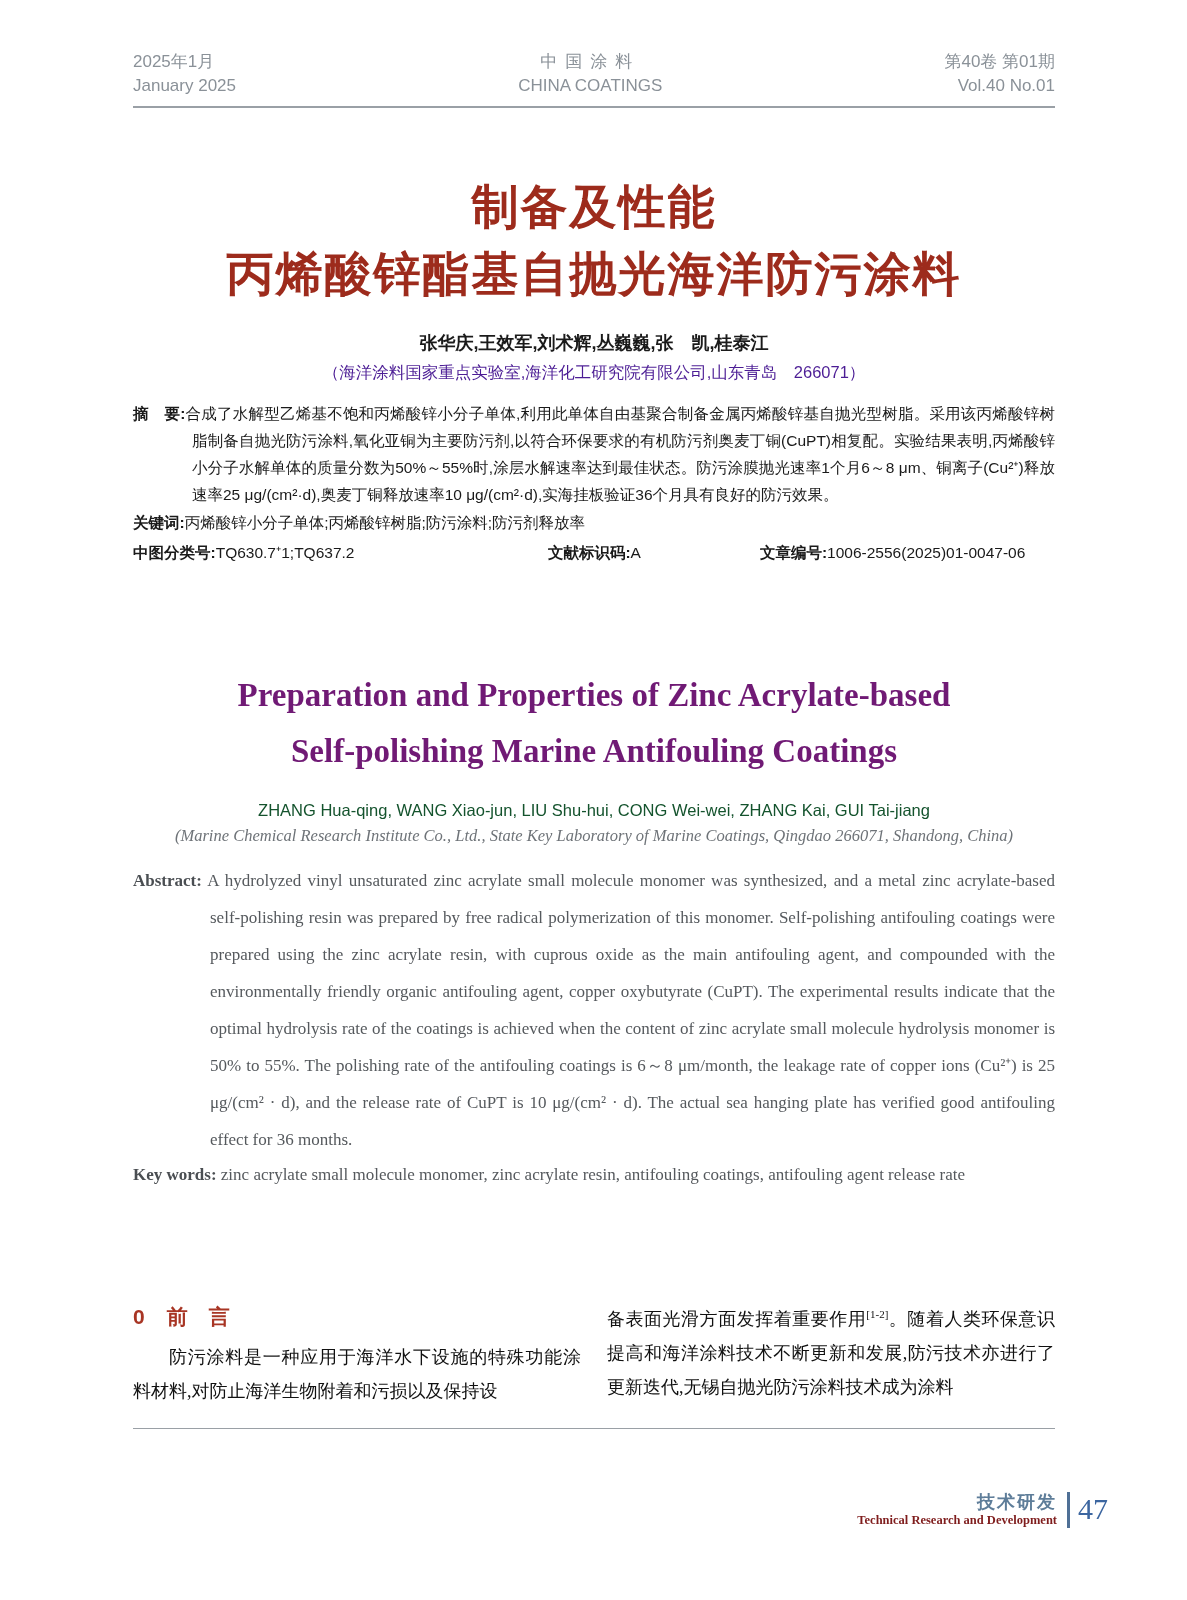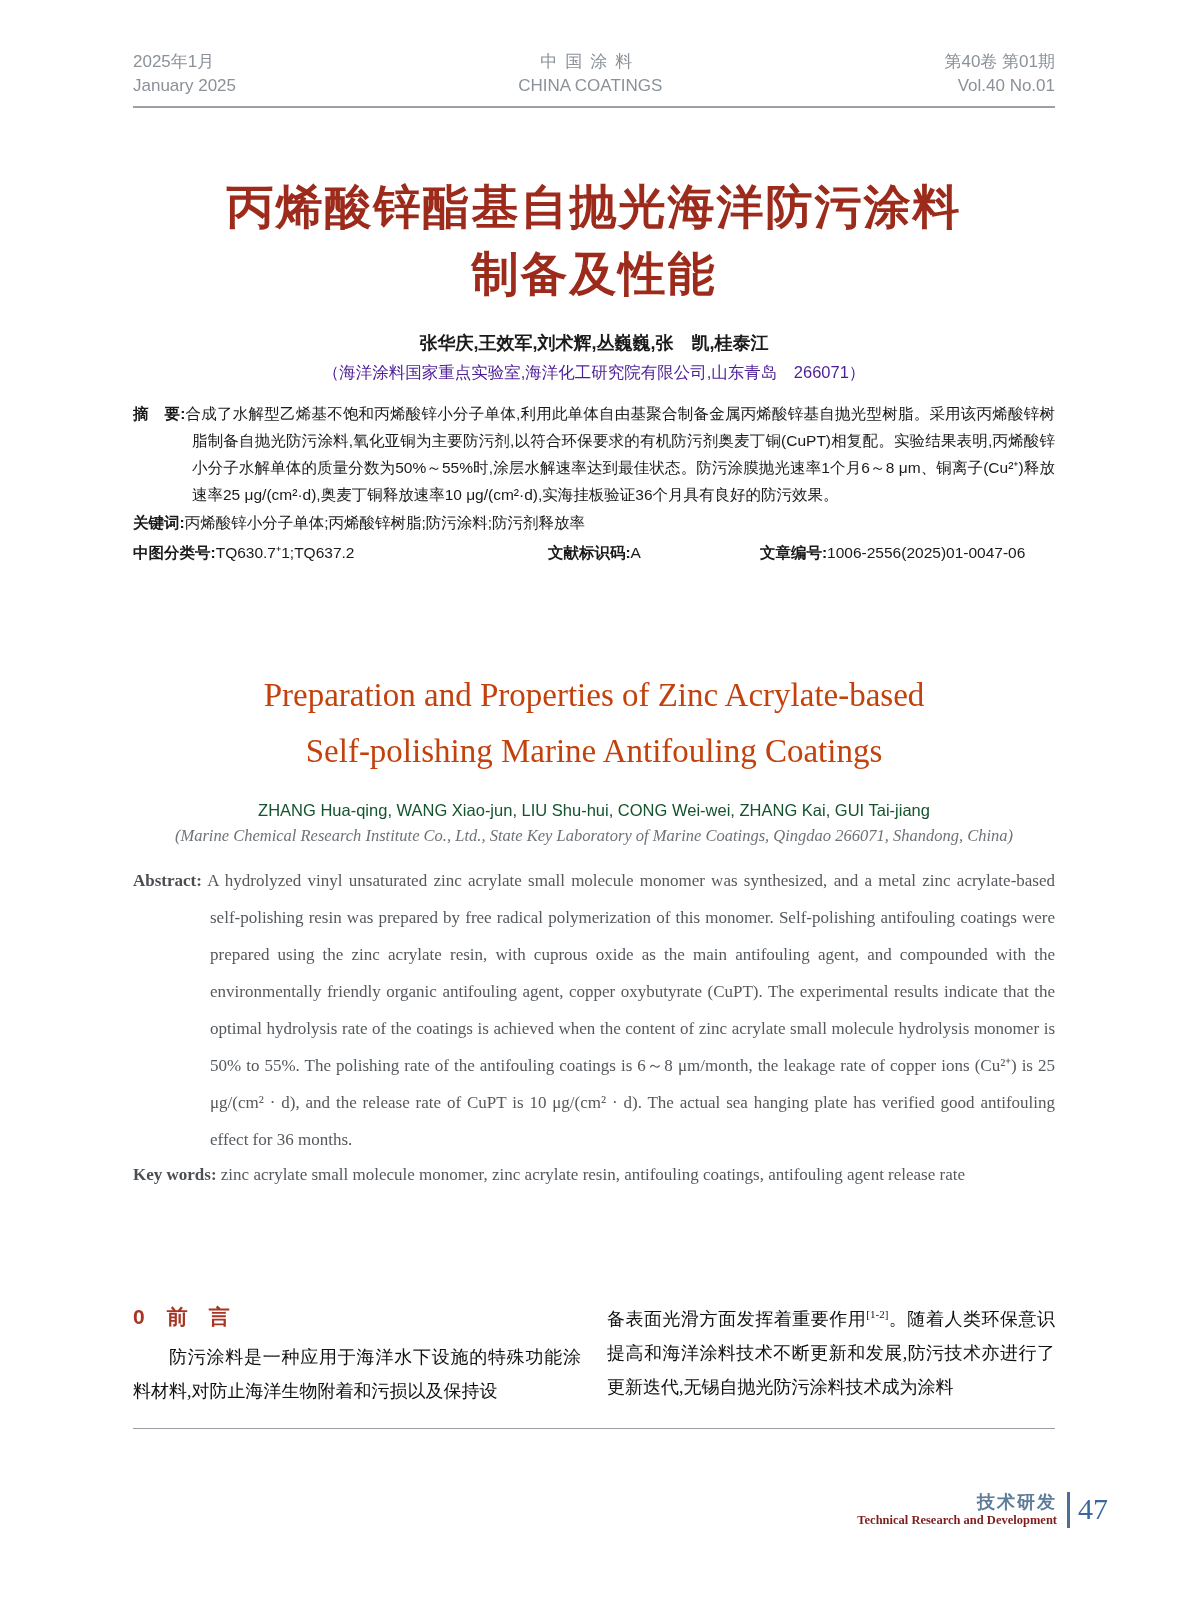--- a/index.html
+++ b/index.html
@@ -82,23 +82,23 @@
   .doi-line {
     margin-top: 4px;
     font-family: "Liberation Serif", serif;
     font-size: 15.5px;
     line-height: 26px;
   }
   
   .en-title {
     margin-top: 102px;
     text-align: center;
-    color: #c2410c;
-    font-family: "Liberation Serif", serif;
-    font-weight: normal;
+    color: #701a75;
+    font-family: "Liberation Serif", serif;
+    font-weight: bold;
     font-size: 33px;
     line-height: 1.67;
   }
   .en-authors {
     margin-top: 22px;
     text-align: center;
     font-size: 16.5px;
     color: #14532d;
   }
   .en-affiliation {
@@ -213,22 +213,22 @@
       <span class="cn">中国涂料</span>
       <span>CHINA COATINGS</span>
     </div>
     <div class="col right">
       <span>第40卷 第01期</span>
       <span>Vol.40 No.01</span>
     </div>
   </div>
 
   <h1 class="cn-title">
+    <span style="display:block">制备及性能</span>
     <span style="display:block">丙烯酸锌酯基自抛光海洋防污涂料</span>
-    <span style="display:block">制备及性能</span>
   </h1>
 
   <div class="cn-authors">张华庆,王效军,刘术辉,丛巍巍,张　凯,桂泰江</div>
   <div class="cn-affiliation">（海洋涂料国家重点实验室,海洋化工研究院有限公司,山东青岛　266071）</div>
 
   <p class="cn-abstract"><span class="label">摘　要:</span><span>合成了水解型乙烯基不饱和丙烯酸锌小分子单体,利用此单体自由基聚合制备金属丙烯酸锌基自抛光型树脂。采用该丙烯酸锌树脂制备自抛光防污涂料,氧化亚铜为主要防污剂,以符合环保要求的有机防污剂奥麦丁铜(CuPT)相复配。实验结果表明,丙烯酸锌小分子水解单体的质量分数为50%～55%时,涂层水解速率达到最佳状态。防污涂膜抛光速率1个月6～8 μm、铜离子(Cu²⁺)释放速率25 μg/(cm²·d),奥麦丁铜释放速率10 μg/(cm²·d),实海挂板验证36个月具有良好的防污效果。</span></p>
 
   <p class="cn-keywords"><span class="label">关键词:</span><span>丙烯酸锌小分子单体;丙烯酸锌树脂;防污涂料;防污剂释放率</span></p>
 
   <div class="meta-row">

